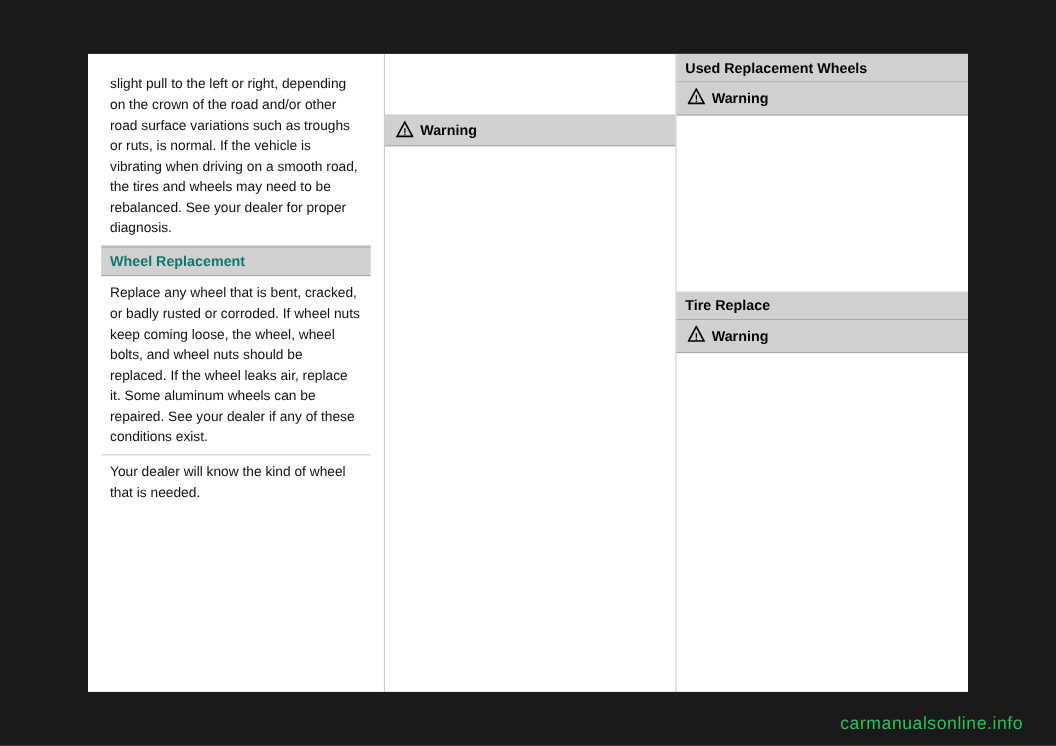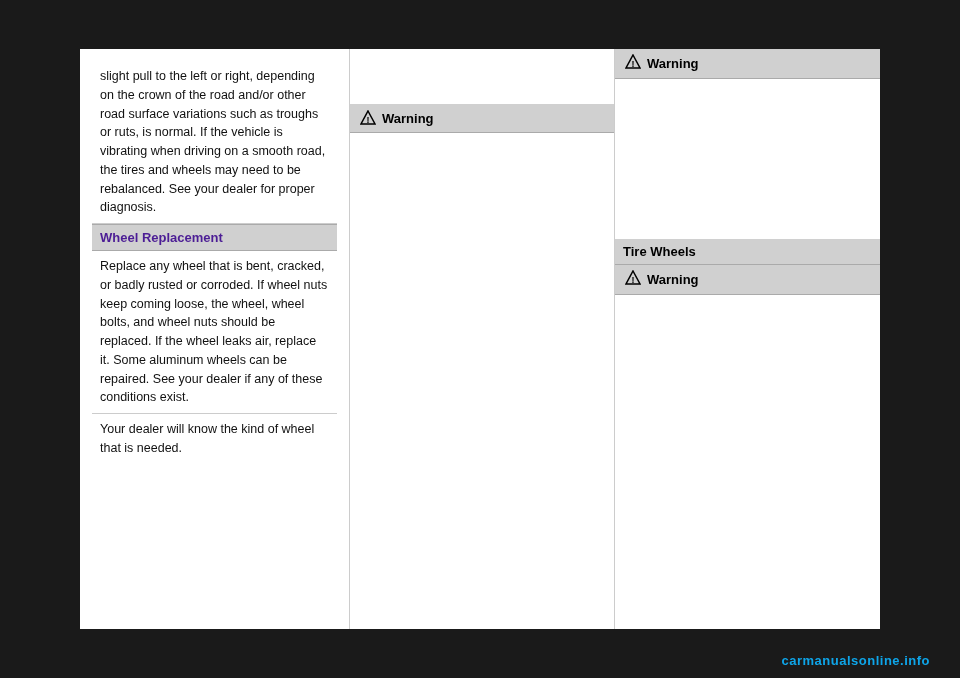--- a/index.html
+++ b/index.html
@@ -63,21 +63,21 @@
     }
 
     
     .section-header {
       background: #d0d0d0;
       padding: 5px 8px;
       font-weight: bold;
       font-size: 13px;
       border-bottom: 1px solid #aaa;
       border-top: 1px solid #aaa;
-      color: #4c1d95;
+      color: #0f766e;
     }
 
     
     .warning-banner {
       background: #d0d0d0;
       padding: 6px 10px;
       display: flex;
       align-items: center;
       gap: 6px;
       border-bottom: 1px solid #aaa;
@@ -96,24 +96,23 @@
       font-weight: bold;
       font-size: 13px;
       color: #000;
     }
 
     
     .watermark {
       position: absolute;
       bottom: 10px;
       right: 30px;
-      color: #0ea5e9;
-      font-size: 13px;
+      color: #22c55e;
+      font-size: 16px;
       letter-spacing: 0.5px;
-      font-weight: bold;
     }
 
     .section-title {
       background: #d0d0d0;
       padding: 5px 8px;
       font-weight: bold;
       font-size: 13px;
       border-bottom: 1px solid #aaa;
       color: #000;
     }
@@ -164,34 +163,37 @@
           </svg>
         </span>
         <span class="warning-label">Warning</span>
       </div>
     </div>
   </div>
 
   <div class="col-right">
 
     <div>
+      <div class="section-title">
+        <span>Used Replacement Wheels</span>
+      </div>
       <div class="warning-sub">
         <span class="warning-icon">
           <svg width="16" height="16" viewBox="0 0 16 16">
             <polygon points="8,1 15,14 1,14" fill="none" stroke="#000" stroke-width="1.5"></polygon>
             <text x="8" y="13" text-anchor="middle" font-size="9" font-weight="bold" fill="#000">!</text>
           </svg>
         </span>
         <span class="warning-label">Warning</span>
       </div>
     </div>
 
     <div style="margin-top: 160px;">
       <div class="section-title">
-        <span>Tire Wheels</span>
+        <span>Tire Replace</span>
       </div>
       <div class="warning-sub">
         <span class="warning-icon">
           <svg width="16" height="16" viewBox="0 0 16 16">
             <polygon points="8,1 15,14 1,14" fill="none" stroke="#000" stroke-width="1.5"></polygon>
             <text x="8" y="13" text-anchor="middle" font-size="9" font-weight="bold" fill="#000">!</text>
           </svg>
         </span>
         <span class="warning-label">Warning</span>
       </div>

